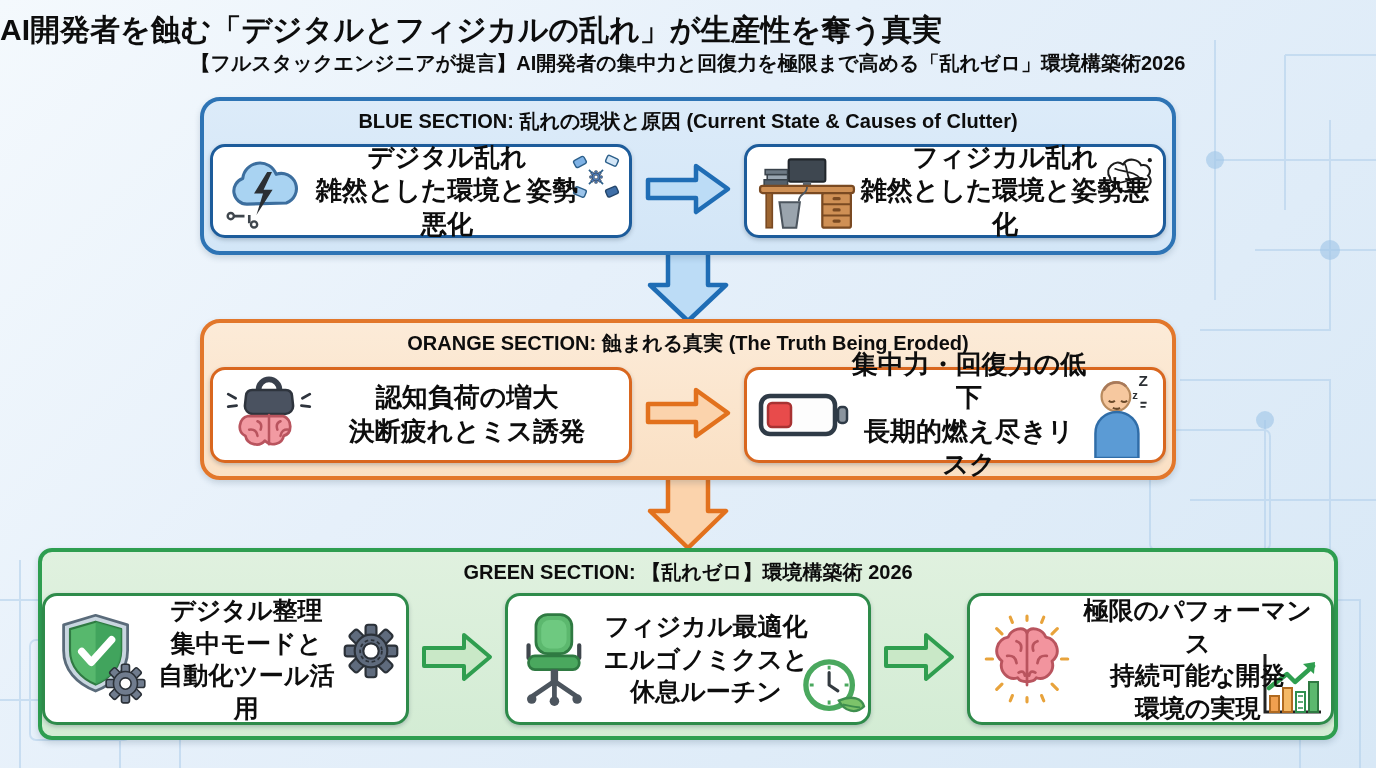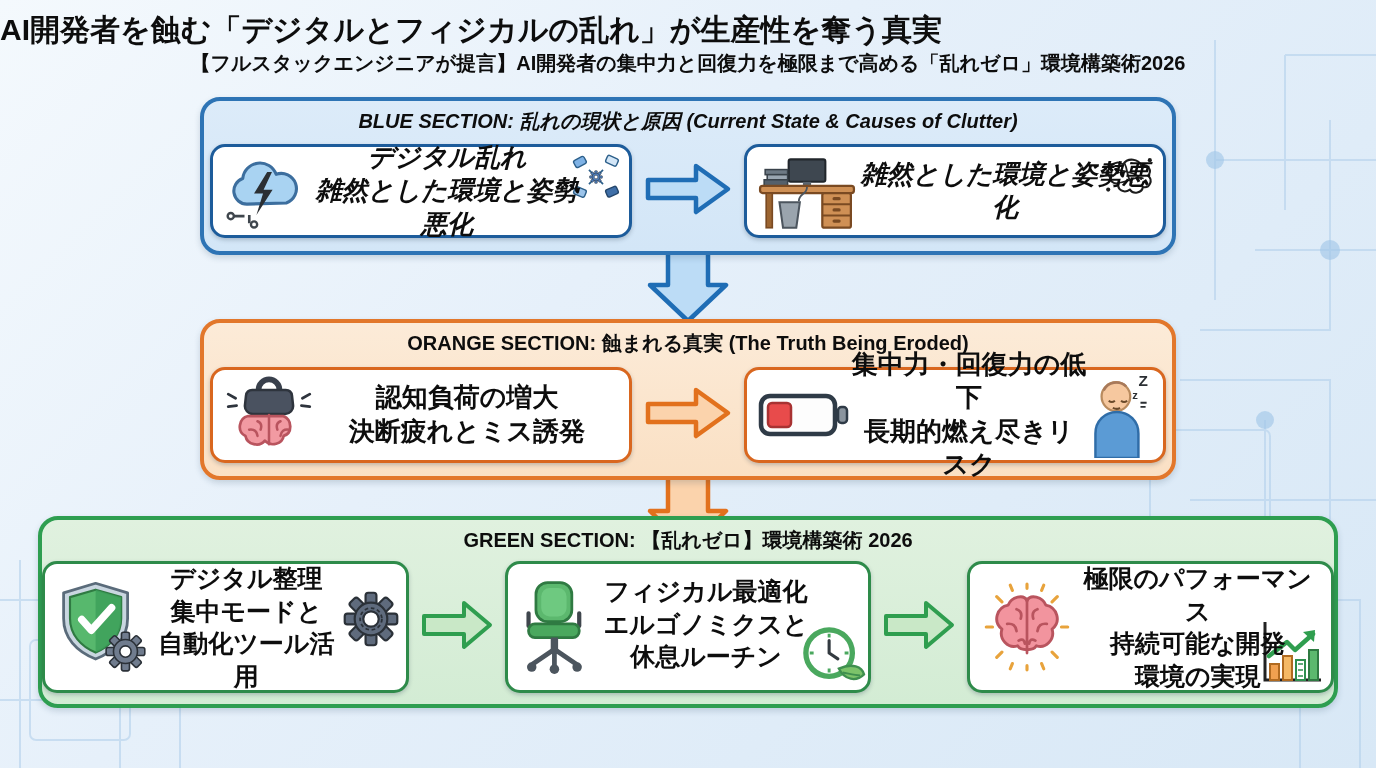--- a/index.html
+++ b/index.html
@@ -7,23 +7,23 @@
   body { font-family:"Liberation Sans","DejaVu Sans",sans-serif; color:#0d0d0d; }
   .canvas { position:relative; width:1376px; height:768px;
             background:linear-gradient(135deg,#f4f9fd 0%,#e6f0fa 40%,#d8e8f6 100%); }
   .bg-pattern { position:absolute; inset:0; z-index:0; }
   .title { position:absolute; top:10px; left:0; width:100%; 
            font-size:30px; font-weight:bold; white-space:nowrap; z-index:3; }
   .subtitle { position:absolute; top:50px; left:0; width:100%; text-align:center;
               font-size:20px; font-weight:bold; white-space:nowrap; z-index:3; }
   .sec { position:absolute; border-radius:20px; border:4px solid; display:flex;
          flex-direction:column; z-index:2; box-shadow:0 3px 6px rgba(30,60,90,.18); }
-  .sec-blue   { left:200px; top:97px;  width:976px;  height:158px; background:linear-gradient(#dcebf9,#d3e6f7); border-color:#2e74b5;font-style:italic; }
+  .sec-blue   { left:200px; top:97px;  width:976px;  height:158px; background:linear-gradient(#dcebf9,#d3e6f7); border-color:#2e74b5; }
   .sec-orange { left:200px; top:319px; width:976px;  height:161px; background:linear-gradient(#fcebd8,#fae0c4); border-color:#e2772b;justify-content:space-between; }
-  .sec-green  { left:38px;  top:516px; width:1300px; height:192px; background:linear-gradient(#e0f1df,#d3ecd4); border-color:#2e9e50; }
+  .sec-green  { left:38px;  top:548px; width:1300px; height:192px; background:linear-gradient(#e0f1df,#d3ecd4); border-color:#2e9e50;border-radius:14px; }
   .sec-header { text-align:center; font-weight:bold; font-size:20px; padding:7px 0 4px; white-space:nowrap; }
   .sec-row { flex:1; display:flex; align-items:center; justify-content:center; gap:10px; padding-bottom:8px; }
   .card { position:relative; background:#ffffff; border:3.5px solid; border-radius:15px;
           display:flex; align-items:center; padding:4px 10px; box-shadow:0 2px 4px rgba(30,50,70,.25); }
   .sec-blue   .card { border-color:#1d5c9b; width:422px; height:94px; }
   .sec-orange .card { border-color:#d9671f; width:422px; height:96px; }
   .sec-green  .card { border-color:#2e8b4a; width:370px; height:132px; }
   .card-lines { flex:1; text-align:center; font-weight:bold; line-height:1.28; z-index:1; }
   .sec-blue .card-lines, .sec-orange .card-lines { font-size:26px; }
   .sec-green .card-lines { font-size:25px; line-height:1.3; }
@@ -128,20 +128,21 @@
             <rect x="64" y="41" width="28" height="34" rx="2" fill="#cf9055" stroke="#7a4a22" stroke-width="2.2"></rect>
             <path d="M64 52h28M64 63h28" stroke="#7a4a22" stroke-width="2"></path>
             <rect x="74" y="45" width="8" height="3" rx="1.5" fill="#7a4a22"></rect>
             <rect x="74" y="56" width="8" height="3" rx="1.5" fill="#7a4a22"></rect>
             <rect x="74" y="67" width="8" height="3" rx="1.5" fill="#7a4a22"></rect>
             <path d="M22 50l3.5 25h13l3.5-25z" fill="#9aa4ad" stroke="#4c555e" stroke-width="2"></path>
             <path d="M49 35c0 8-8 6-8 14" stroke="#4c555e" stroke-width="1.8" fill="none"></path>
           </svg>
         </span>
         <div class="card-lines">
+          <div>フィジカル乱れ</div>
           <div>雑然とした環境と姿勢悪化</div>
         </div>
         <span class="icon icon-abs" style="top:4px; right:8px;">
           <svg width="52" height="46" viewBox="0 0 60 52">
             <path d="M8 30c-7-10 6-22 15-15 6-9 18-6 21 1 8-2 13 6 8 12 6 5 2 15-6 13-1 7-11 9-15 3-7 5-15 0-13-7-7 1-10-4-10-7z" fill="none" stroke="#1d1d1d" stroke-width="2.4" stroke-linecap="round"></path>
             <path d="M14 20c9 4 22 2 30 12M18 36c11 0 20-9 28-5M25 14c4 7 2 16 8 22" fill="none" stroke="#1d1d1d" stroke-width="2" stroke-linecap="round"></path>
             <circle cx="54" cy="10" r="2.4" fill="#1d1d1d"></circle>
             <circle cx="6" cy="44" r="2.4" fill="#1d1d1d"></circle>
           </svg>
         </span>
@@ -261,21 +262,21 @@
             <rect x="22" y="8" width="24" height="27" rx="8" fill="#6ec980" stroke="none"></rect>
             <path d="M10 32v12M58 32v12" stroke="#3f464d" stroke-width="4" stroke-linecap="round"></path>
             <rect x="10" y="42" width="48" height="13" rx="6" fill="#4aa85e" stroke="#2f7a42" stroke-width="2.6"></rect>
             <rect x="31" y="55" width="7" height="12" fill="#4c555e"></rect>
             <path d="M34.5 66L14 80M34.5 66L55 80M34.5 66v16" stroke="#4c555e" stroke-width="4.5" stroke-linecap="round"></path>
             <circle cx="13" cy="83" r="4.5" fill="#4c555e"></circle>
             <circle cx="56" cy="83" r="4.5" fill="#4c555e"></circle>
             <circle cx="34.5" cy="85" r="4.5" fill="#4c555e"></circle>
           </svg>
         </span>
-        <div class="card-lines" style="padding-right:40px;font-family:Liberation Mono, monospace;">
+        <div class="card-lines" style="padding-right:40px;">
           <div>フィジカル最適化</div>
           <div>エルゴノミクスと</div>
           <div>休息ルーチン</div>
         </div>
         <span class="icon icon-abs" style="bottom:4px; right:2px;">
           <svg width="66" height="62" viewBox="0 0 68 64">
             <circle cx="30" cy="30" r="24" fill="#ffffff" stroke="#4aa85e" stroke-width="5.5"></circle>
             <path d="M30 10v4M30 46v4M10 30h4M46 30h4" stroke="#4aa85e" stroke-width="3"></path>
             <path d="M30 30V17M30 30l9 6" fill="none" stroke="#333a40" stroke-width="3.2" stroke-linecap="round"></path>
             <path d="M40 46c14-6 24-2 26 6-8 8-20 6-26-6z" fill="#7cc36a" stroke="#3f8f4f" stroke-width="2.4"></path>

